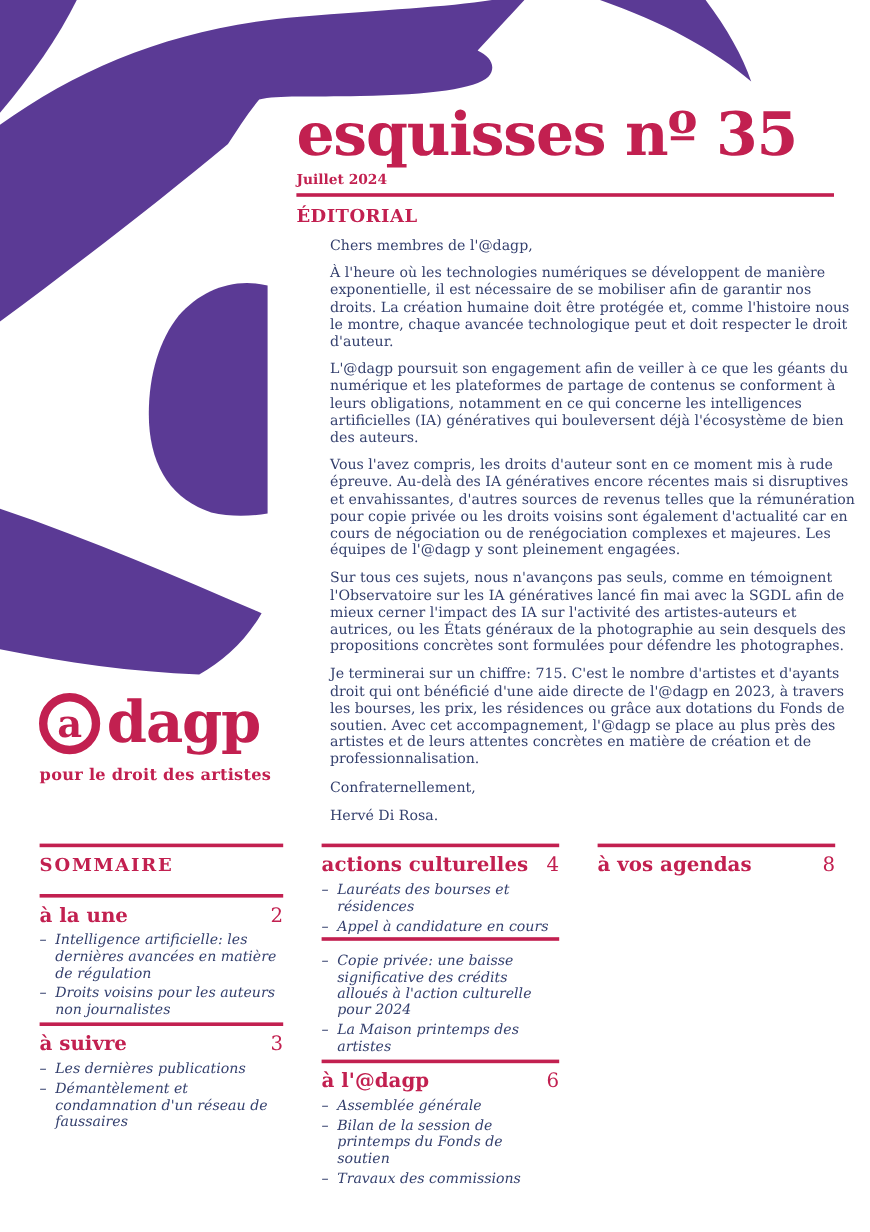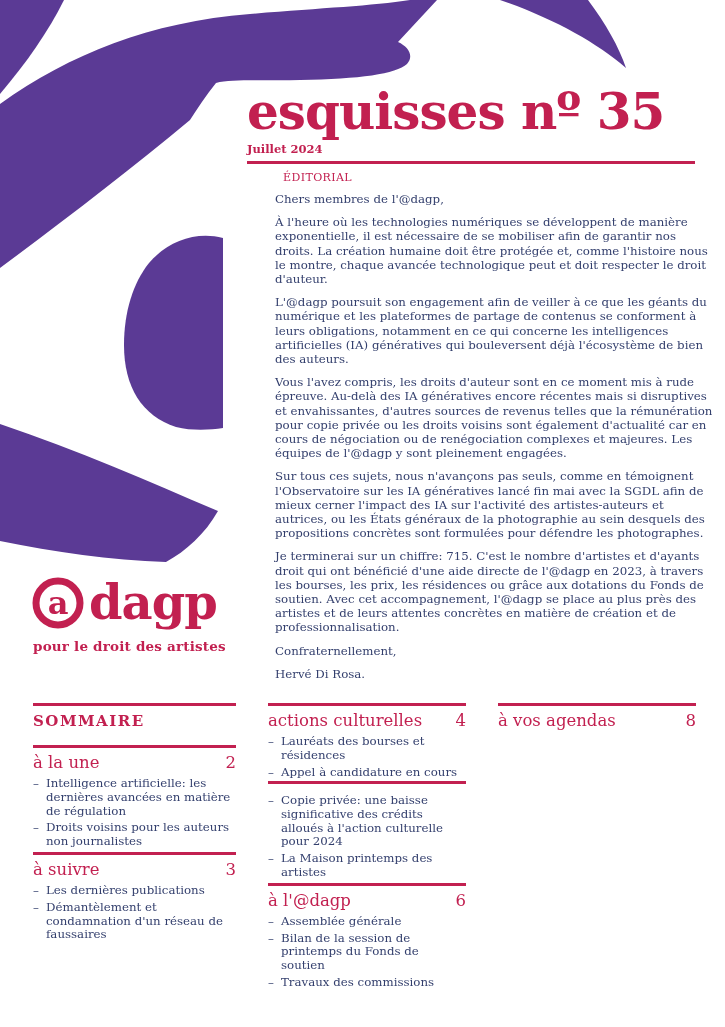--- a/index.html
+++ b/index.html
@@ -23,22 +23,22 @@
   .masthead h1{
     font-size:50px;line-height:56px;font-weight:700;
     color:var(--crimson);letter-spacing:-1px;white-space:nowrap;
   }
   .issue-date{
     text-align:left;font-size:11.5px;font-weight:700;
     color:var(--crimson);margin-top:2px;
   }
   .mast-rule{height:3px;background:var(--crimson);margin-top:5px;}
   .editorial-heading{
-    font-size:11px;font-weight:400;color:var(--crimson);
-    letter-spacing:0.4px;margin-top:7px;margin-left:36px;
+    font-size:15px;font-weight:700;color:var(--crimson);
+    letter-spacing:0.4px;margin-top:7px;
   }
   
   .editorial-body{margin:8px 0 0 28px;width:438px;}
   .editorial-body p{
     font-size:11.8px;line-height:14.2px;font-weight:500;
     color:var(--ink);margin-bottom:9px;
   }
   
   .logo{position:absolute;left:30px;top:574px;width:210px;}
   .logo-row{display:flex;align-items:center;}
@@ -60,26 +60,26 @@
     border-top:3px solid var(--crimson);padding-top:6px;margin-bottom:15px;
   }
   .toc-title{
     font-size:15px;font-weight:700;color:var(--crimson);letter-spacing:1.5px;
   }
   .toc-section{border-top:3px solid var(--crimson);padding-top:5px;}
   .toc-head{
     display:flex;justify-content:space-between;align-items:baseline;
   }
   .toc-head .toc-heading{
-    font-size:16.5px;font-weight:400;color:var(--crimson);
+    font-size:16.5px;font-weight:700;color:var(--crimson);
   }
   .toc-head .toc-page{
     font-size:16.5px;font-weight:500;color:var(--crimson);
   }
-  .toc-items{list-style:none;margin-top:5px;}
+  .toc-items{list-style:none;margin-top:5px;font-style:italic;}
   .toc-items li{
     position:relative;padding-left:13px;
     font-size:11.8px;line-height:13.8px;font-weight:500;
     color:var(--ink);margin-bottom:3px;
   }
   .toc-items li::before{
     content:"–";position:absolute;left:0;top:0;color:var(--ink);
   }
 </style>
 </head>

